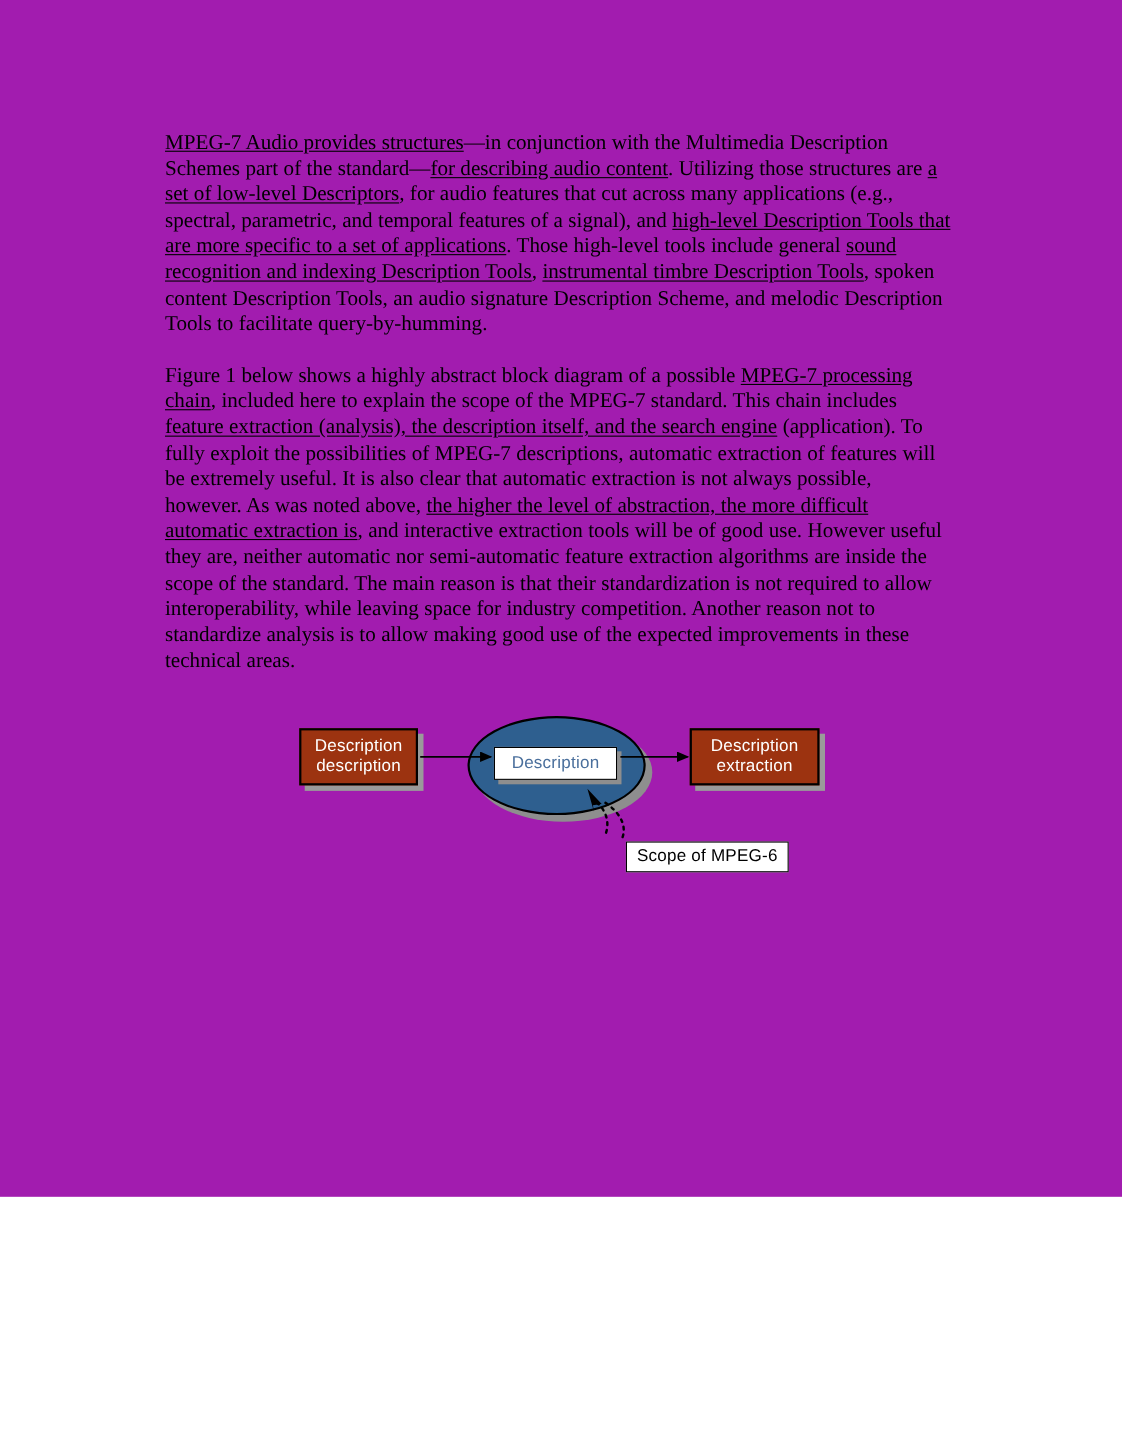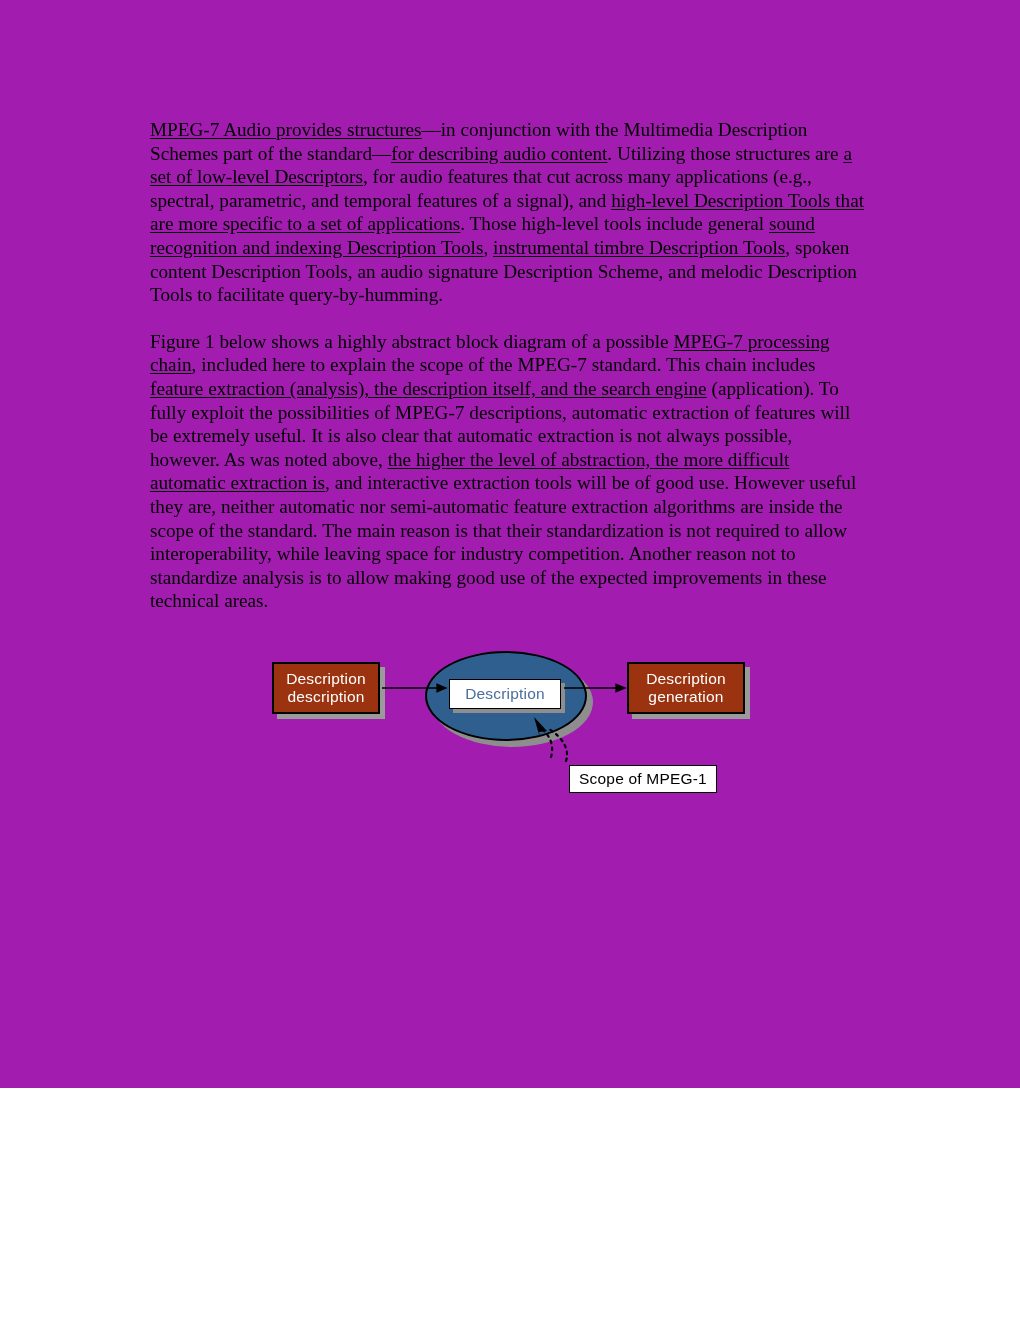--- a/index.html
+++ b/index.html
@@ -165,21 +165,21 @@
         <span>description</span>
       </div>
 
       <div class="ellipse-shadow"></div>
       <div class="ellipse"></div>
       <div class="desc-label-shadow"></div>
       <div class="desc-label">Description</div>
 
       <div class="proc-box" id="box-consumption">
         <span>Description</span>
-        <span>generation</span>
+        <span>extraction</span>
       </div>
 
       <svg class="fig-svg" viewBox="0 0 716 175">
         <defs>
           <marker id="arrowhead" markerWidth="7" markerHeight="7" refX="6" refY="3" orient="auto" markerUnits="strokeWidth">
             <path d="M0,0 L7,3 L0,6 z" fill="#000000"></path>
           </marker>
           <marker id="arrowhead-big" markerWidth="6" markerHeight="6" refX="3" refY="3" orient="auto" markerUnits="strokeWidth">
             <path d="M0,0 L6,3 L0,6 z" fill="#000000"></path>
           </marker>
@@ -188,19 +188,19 @@
         <line x1="232" y1="51" x2="296" y2="51" stroke="#000000" stroke-width="1.6" marker-end="url(#arrowhead)"></line>
 
         <line x1="414" y1="51" x2="475" y2="51" stroke="#000000" stroke-width="1.6" marker-end="url(#arrowhead)"></line>
 
         <path d="M401,120 C404,110 401,100 393,93" fill="none" stroke="#000000" stroke-width="2.2" stroke-dasharray="2.5 4.5" stroke-linecap="round"></path>
         <path d="M416,124 C420,112 412,100 399,92" fill="none" stroke="#000000" stroke-width="2.2" stroke-dasharray="2.5 4.5" stroke-linecap="round"></path>
 
         <path d="M384,80 L397,94 L389,95 L390,101 z" fill="#000000"></path>
       </svg>
 
-      <div class="scope-callout">Scope of MPEG-1</div>
+      <div class="scope-callout">Scope of MPEG-6</div>
 
     </div>
 
   </div>
 
 </div>
 
 </body></html>

